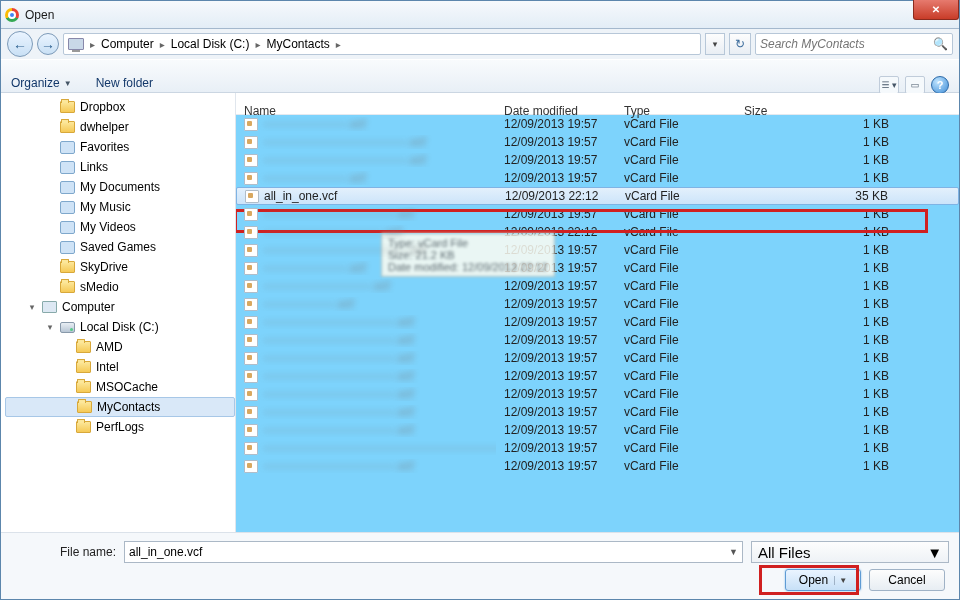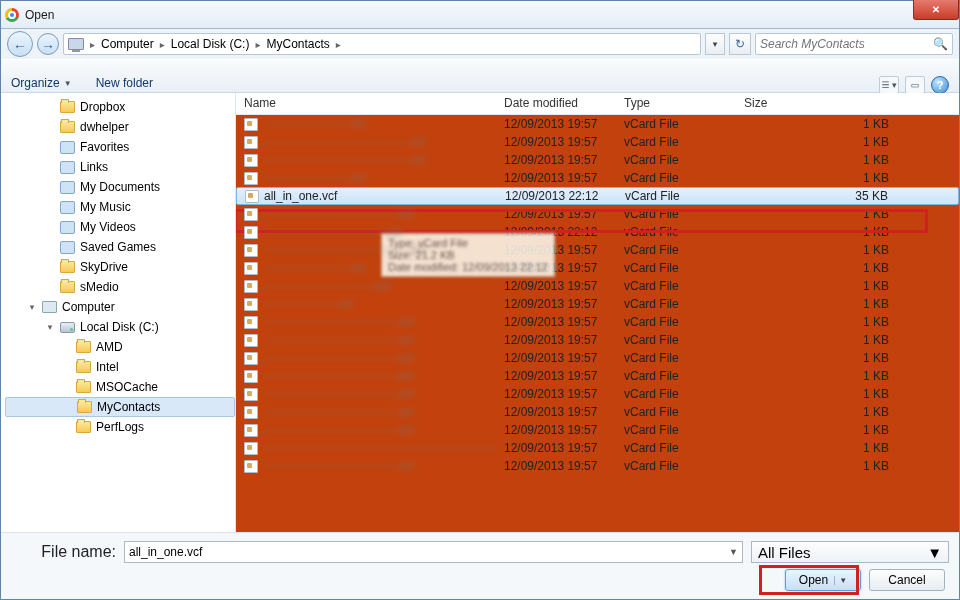--- a/index.html
+++ b/index.html
@@ -1,18 +1,18 @@
 <!DOCTYPE html>
 <html><head>
 <meta charset="utf-8">
 <style>
 * { margin: 0; padding: 0; box-sizing: border-box; font-family: "Segoe UI", Tahoma, sans-serif; }
 body { background: #fff; width: 960px; height: 600px; overflow: hidden; position: relative; }
 
-.window { width: 960px; height: 600px; border: 1px solid #5c86ac; background: #c2410c; display: flex; flex-direction: column; }
+.window { width: 960px; height: 600px; border: 1px solid #5c86ac; background: #7dd3fc; display: flex; flex-direction: column; }
 
 .titlebar { height: 28px; background: linear-gradient(to bottom, #f6f9fc, #e3edf6); display: flex; align-items: center; padding: 0 4px; border-bottom: 1px solid #a4b8cd; position: relative; }
 .titlebar .chrome-ico { width: 14px; height: 14px; border-radius: 50%; background: conic-gradient(#ea4335 0 120deg, #34a853 120deg 240deg, #fbbc05 240deg 360deg); position: relative; margin-right: 6px; }
 .titlebar .chrome-ico::after { content:""; position:absolute; inset:3px; background:#4285f4; border:2px solid #fff; border-radius:50%; }
 .titlebar .title { font-size: 12px; color: #1a1a1a; }
 .winbtn { position: absolute; top: -1px; right: 0; width: 46px; height: 20px; background: linear-gradient(to bottom,#e67a6e,#c83c28); border: 1px solid #8b2b1e; border-top: none; border-radius: 0 0 3px 3px; display:flex; align-items:center; justify-content:center; }
 .winbtn::before { content:"✕"; color:#fff; font-size:10px; font-weight:bold; }
 
 .addrbar { height: 30px; background: #eef3f8; display: flex; align-items: center; padding: 2px 6px; gap: 4px; }
 .navback, .navfwd { width: 26px; height: 26px; border-radius: 50%; border:1px solid #7c9ab8; background: linear-gradient(to bottom,#eaf4ff,#c9e0f5); display:flex; align-items:center; justify-content:center; color:#2b5f8f; font-size:14px; cursor:pointer; }
@@ -48,21 +48,21 @@
 .comp-ico { width:15px; height:12px; background:#dde8f3; border:1px solid #8aa; border-radius:1px; flex-shrink:0; position:relative; }
 .drive-ico { width:15px; height:11px; background:linear-gradient(#e8eef4,#b8c6d4); border:1px solid #8899aa; border-radius:2px; flex-shrink:0; position:relative; }
 .drive-ico::after { content:""; position:absolute; bottom:1px; right:1px; width:3px; height:3px; background:#5c8; border-radius:50%; }
 
 .nav::-webkit-scrollbar, .filewrap::-webkit-scrollbar { width:16px; }
 .nav::-webkit-scrollbar-track, .filewrap::-webkit-scrollbar-track { background:#f0f0f0; border-left:1px solid #ddd; }
 .nav::-webkit-scrollbar-thumb, .filewrap::-webkit-scrollbar-thumb { background:#c6cdd5; border:1px solid #a8b2bd; border-radius:2px; }
 
 .filepane { flex:1; display:flex; flex-direction:column; min-width:0; }
 .colhdr { height:22px; display:flex; border-bottom:1px solid #e4e9ef; font-size:12px; color:#333; background:#fff; padding-right:16px; }
-.colhdr .col { padding:3px 8px; border-right:1px solid transparent; }
+.colhdr .col { padding:11px 8px; border-right:1px solid transparent; }
 .col-name { width:260px; }
 .col-date { width:120px; }
 .col-type { width:120px; }
 .col-size { flex:1; text-align:left; }
 
 .filewrap { flex:1; overflow-y:scroll; position:relative; }
 .row { height:18px; display:flex; align-items:center; font-size:12px; color:#222; cursor:default; padding-right:0; }
 .row .c { padding:0 8px; white-space:nowrap; overflow:hidden; text-overflow:ellipsis; }
 .row .c-name { width:260px; display:flex; align-items:center; gap:5px; }
 .row .c-date { width:120px; }
@@ -72,21 +72,21 @@
 .vcf-ico { width:14px; height:13px; background:#fff; border:1px solid #b0bdc9; border-radius:1px; position:relative; flex-shrink:0; }
 .vcf-ico::after { content:""; position:absolute; left:2px; top:2px; width:5px; height:5px; background:#d8a860; border-radius:1px; }
 .blurred { filter: blur(3px); opacity:0.8; color:#777; }
 
 .highlight-row { position:absolute; border:3px solid #d02020; pointer-events:none; }
 
 .tooltip { position:absolute; background:#fdfdf3; border:1px solid #b8b8aa; padding:3px 6px; font-size:11px; color:#555; filter:blur(1.5px); opacity:0.85; white-space:nowrap; }
 
 .footer { border-top:1px solid #dbe2ea; padding:8px 10px; background:#f5f8fb; display:flex; flex-direction:column; gap:6px; }
 .fnrow { display:flex; align-items:center; gap:8px; }
-.fnlabel { font-size:16px; color:#222; width:105px; text-align:right; }
+.fnlabel { font-size:12px; color:#222; width:105px; text-align:right; }
 .fninput { flex:1; height:22px; border:1px solid #abb8c6; background:#fff; font-size:12px; padding:0 4px; display:flex; align-items:center; justify-content:space-between; }
 .fninput .dd { font-size:9px; color:#555; }
 .filter { width:198px; height:22px; border:1px solid #abb8c6; background:linear-gradient(#fdfdfd,#eef2f6); font-size:15px; padding:0 6px; display:flex; align-items:center; justify-content:space-between; }
 .btnrow { display:flex; justify-content:flex-end; gap:8px; padding-right:4px; position:relative; }
 .btn { min-width:76px; height:22px; border:1px solid #9fb2c6; background:linear-gradient(#fdfdfd,#e7edf3); font-size:12px; border-radius:3px; display:flex; align-items:center; justify-content:center; cursor:pointer; }
 .btn.primary { background:linear-gradient(#eaf4ff,#c7e0f7); border-color:#5e9bd4; box-shadow:0 0 2px #7fb8ea; }
 .btn .split { border-left:1px solid #9fb2c6; margin-left:6px; padding-left:4px; font-size:8px; color:#444; }
 
 .highlight-open { position:absolute; border:3px solid #d02020; pointer-events:none; }
 </style>

